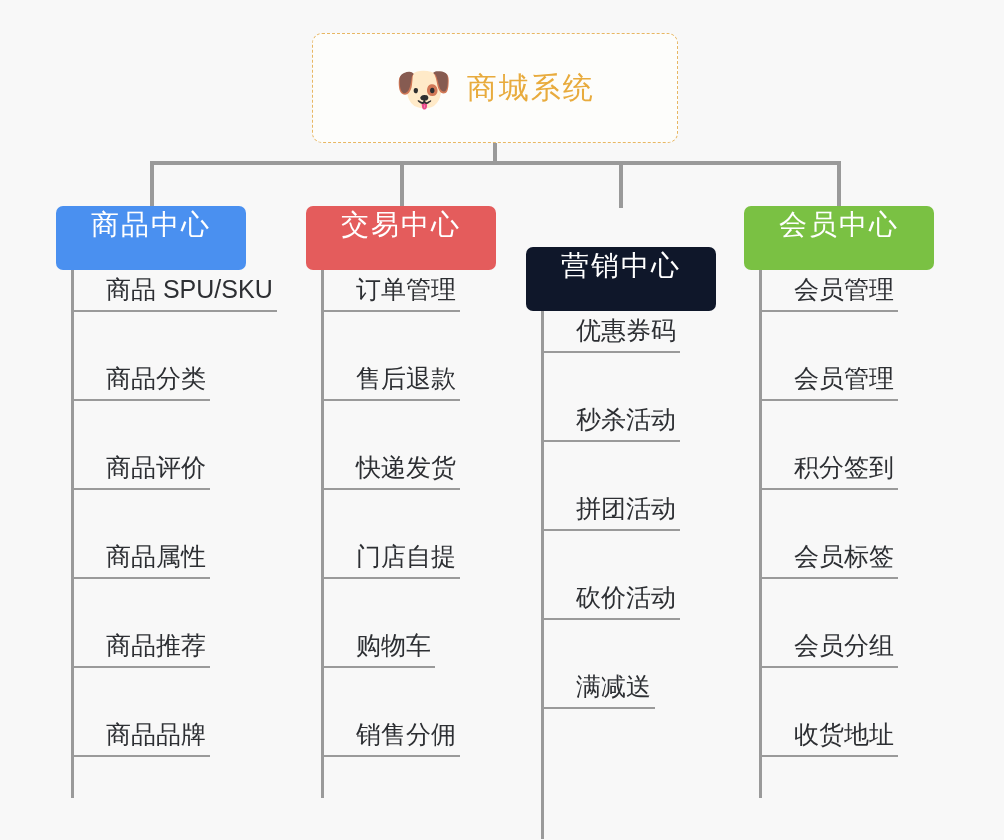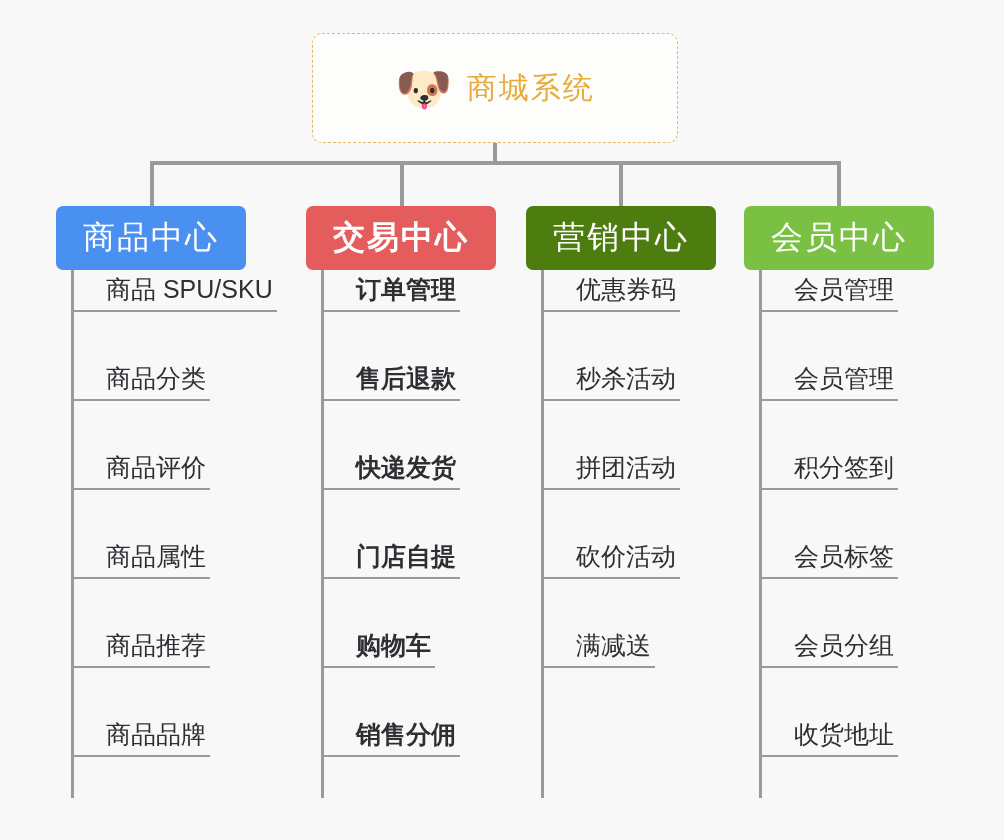--- a/index.html
+++ b/index.html
@@ -59,33 +59,33 @@
   .conn-v { width: 4px; }
   .conn-h { height: 4px; }
 
   
   .column {
     position: absolute;
     top: 206px;
     width: 190px;
   }
   .col-1 { left: 56px; }
-  .col-2 { left: 306px; font-weight: bold; }
+  .col-2 { left: 306px; }
   .col-3 { left: 526px; }
   .col-4 { left: 744px; }
 
   .col-header {
     position: relative;
     height: 64px;
     border-radius: 7px;
     display: flex;
-    align-items: center;
+    align-items: flex-start;
     justify-content: center;
     color: #ffffff;
-    font-size: 32px;
+    font-size: 28px;
     letter-spacing: 2px;
     white-space: nowrap;
   }
 
   
   .leaf-list {
     position: relative;
     margin-top: 0;
     padding-top: 6px;
   }
@@ -184,21 +184,21 @@
           </div>
           <div class="leaf-item">
             <span class="leaf-label">购物车</span>
           </div>
           <div class="leaf-item">
             <span class="leaf-label">销售分佣</span>
           </div>
         </div>
       </div>
       <div class="column col-3">
-        <div class="col-header" style="background: #4d7c0f;">
+        <div class="col-header" style="background: #0f172a; margin-top: 41px;">
           <span>营销中心</span>
         </div>
         <div class="leaf-list">
           <div class="leaf-spine" style="height: 528px;"></div>
           <div class="leaf-item">
             <span class="leaf-label">优惠券码</span>
           </div>
           <div class="leaf-item">
             <span class="leaf-label">秒杀活动</span>
           </div>

